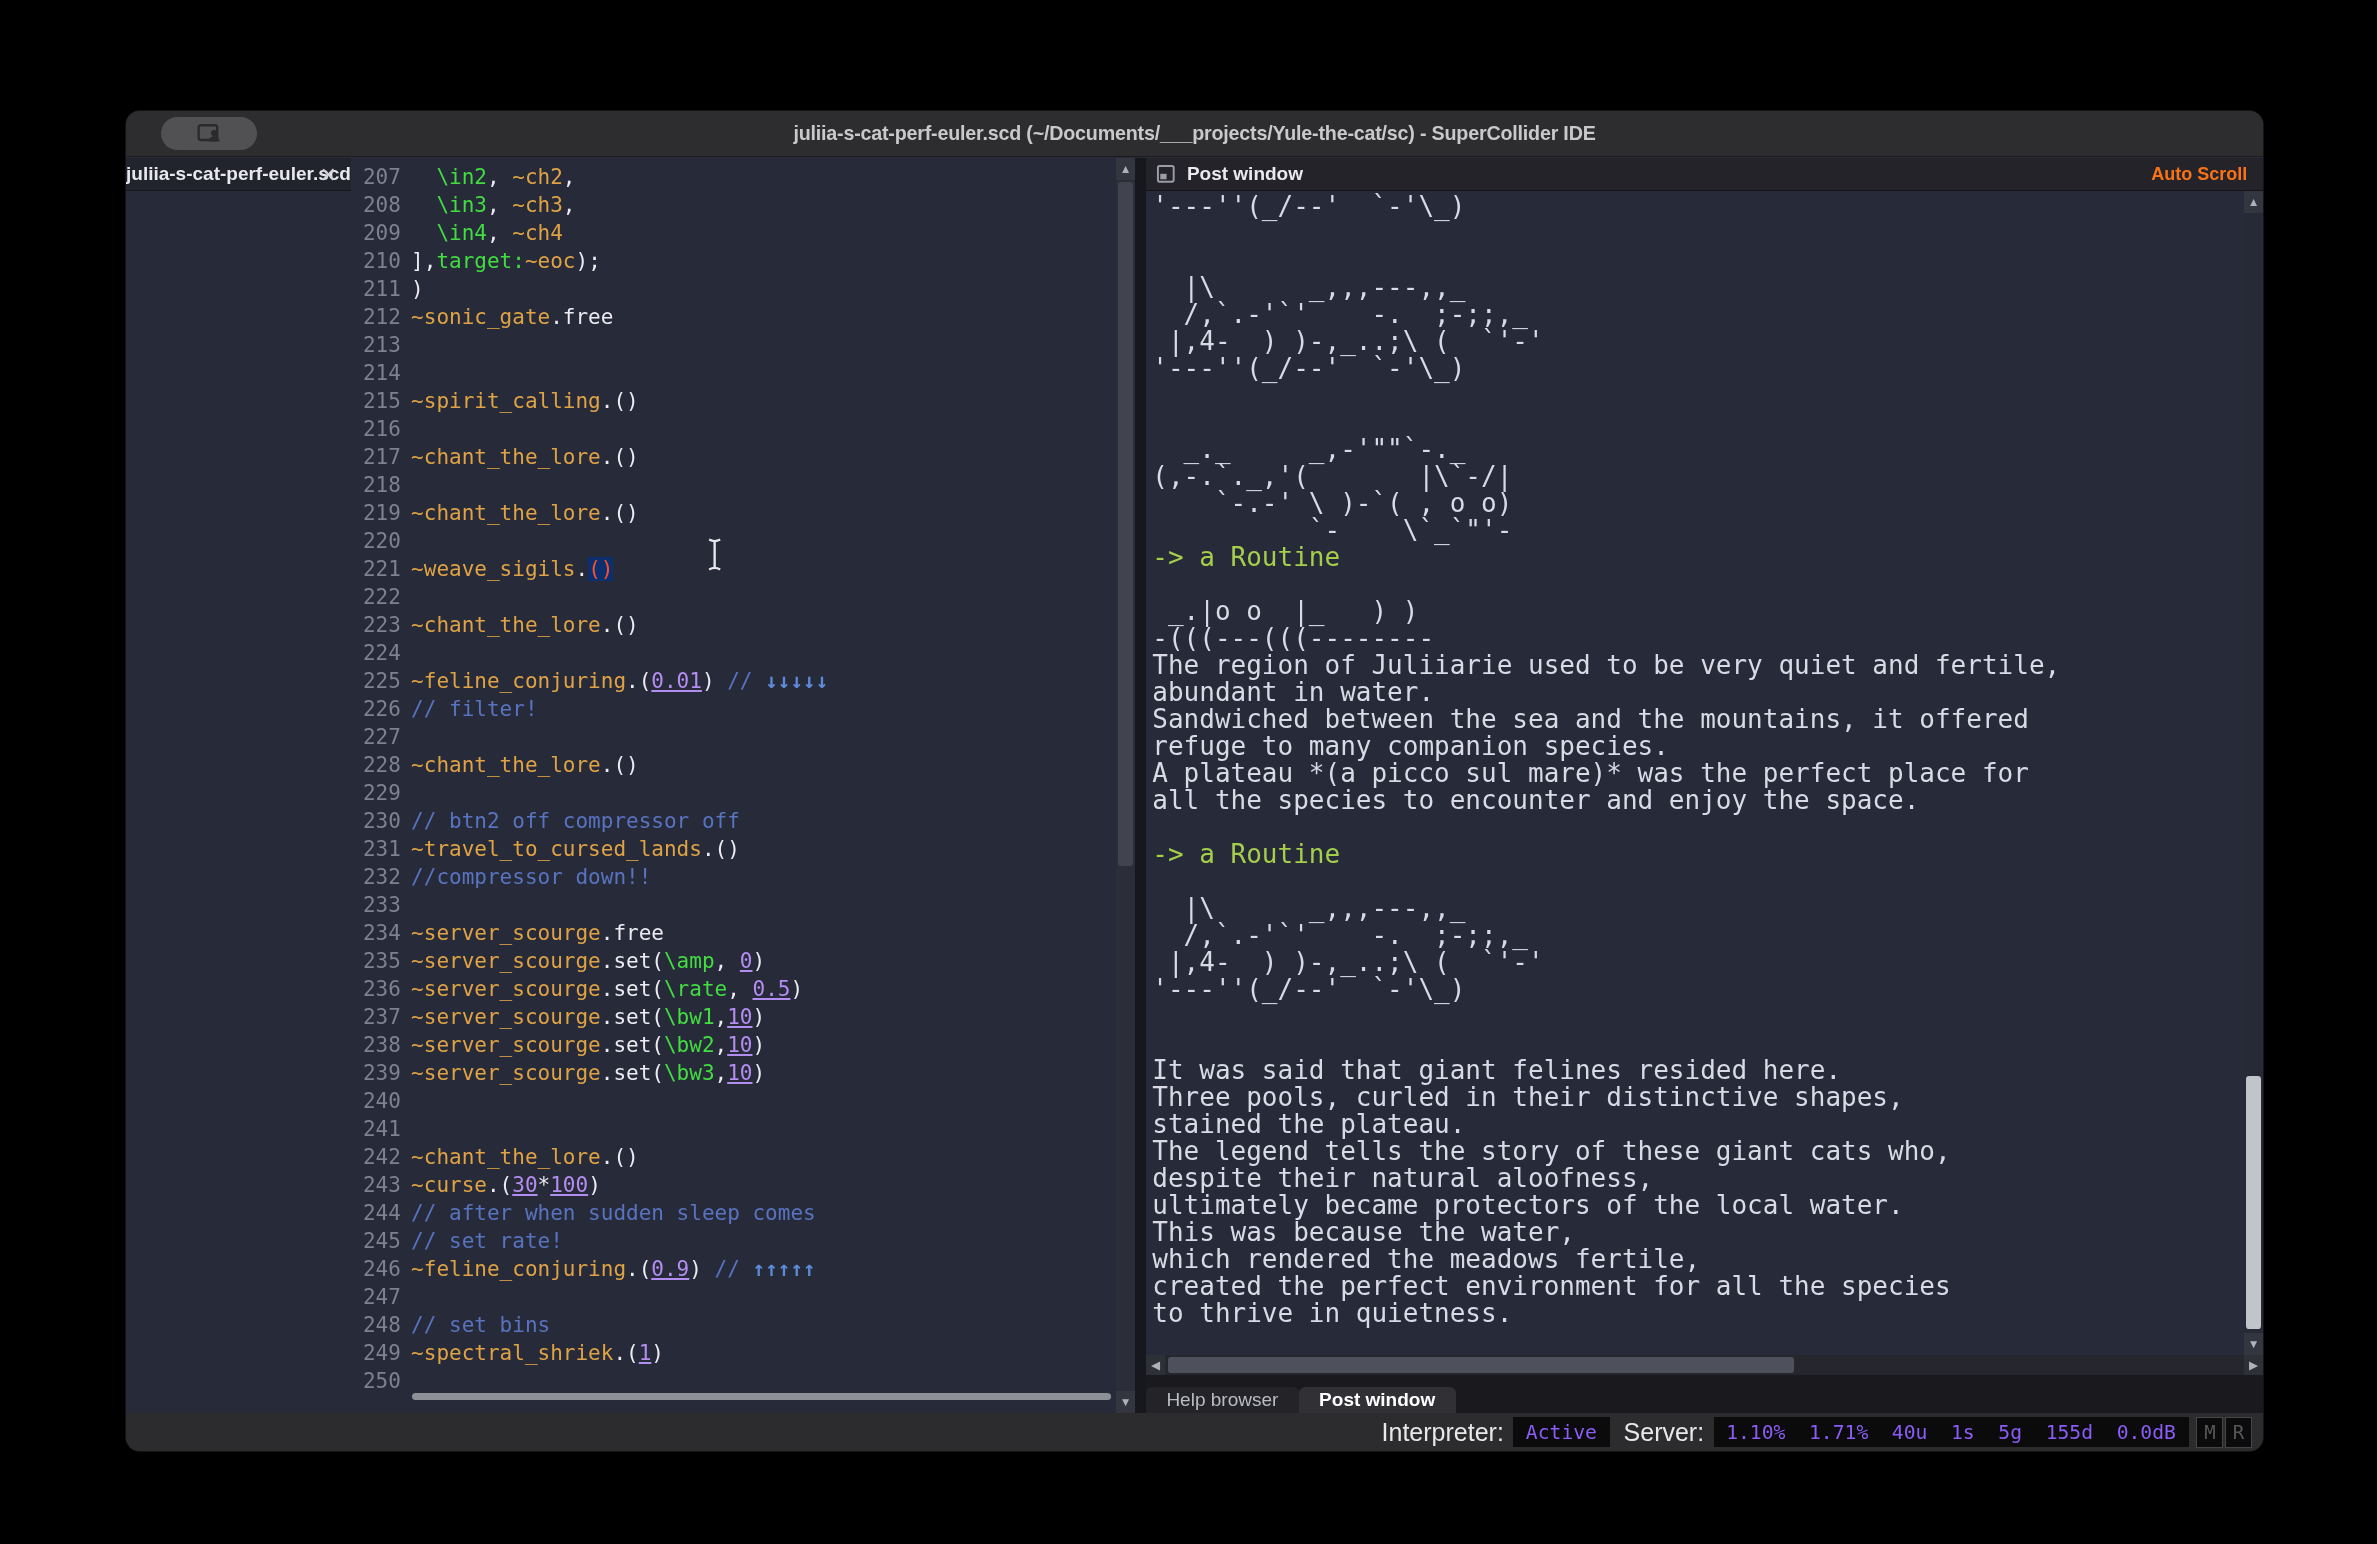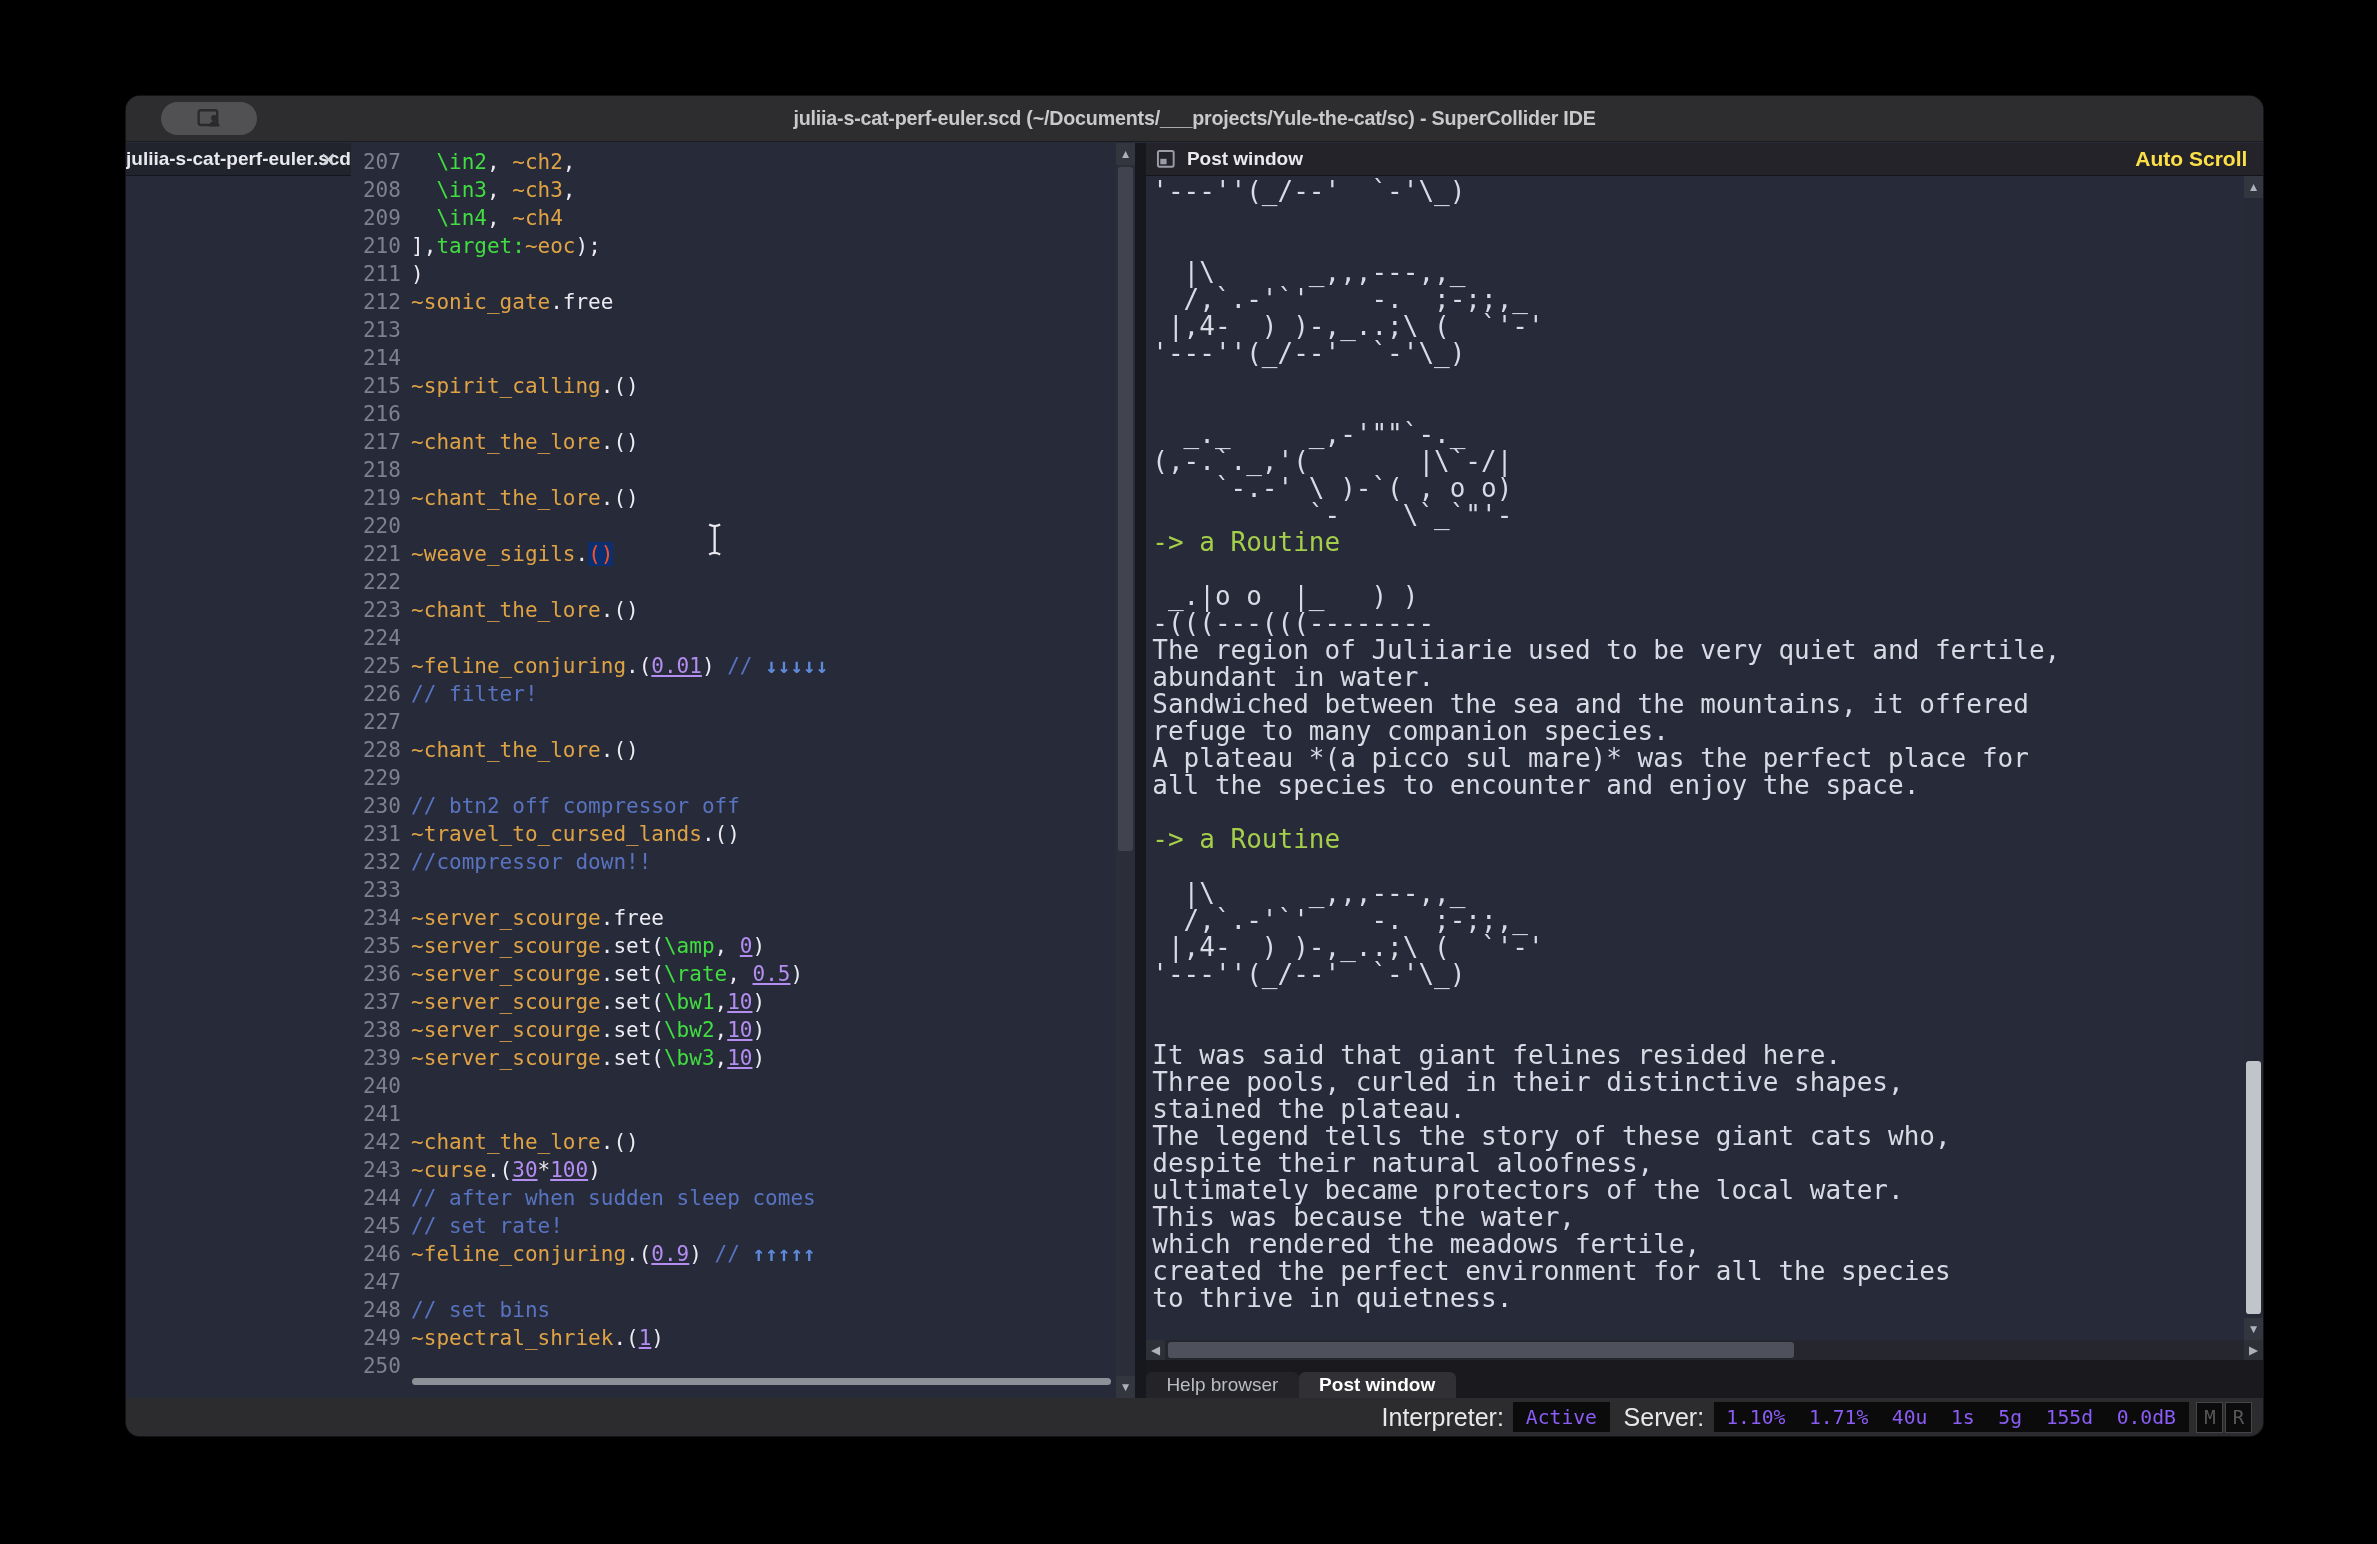--- a/index.html
+++ b/index.html
@@ -1,20 +1,20 @@
 <!DOCTYPE html>
 <html style="font-size:12.6px"><head>
 <meta charset="utf-8">
 <style>
   html,body{margin:0;padding:0;background:#000;width:2377px;height:1544px;overflow:hidden;
     font-family:"Liberation Sans",sans-serif;}
   *{box-sizing:border-box;}
 
   
-  #app-window{position:absolute;left:126px;top:96px;width:2137px;height:1340px;
+  #app-window{position:absolute;left:126px;top:111px;width:2137px;height:1340px;
     background:#272a38;border-radius:14px;overflow:hidden;box-shadow:0 0 0 0.8px #1a1a1a;padding-left:41px;}
 
   
   #titlebar{position:absolute;left:0;top:0;width:100%;height:46px;background:#2d2d2f;
     border-bottom:1.6px solid #1c1c1e;}
   #pill-btn{position:absolute;left:35px;top:6.3px;width:96px;height:33px;border-radius:16.5px;
     background:#515154;display:flex;align-items:center;justify-content:center;}
   #win-title{position:absolute;left:0;right:0;top:0;height:44px;display:flex;align-items:center;
     justify-content:center;color:#c9c9cb;font-size:19.7px;font-weight:bold;letter-spacing:-0.2px;}
 
@@ -50,21 +50,21 @@
   #ibeam{position:absolute;left:355px;top:379px;width:17.3px;height:35px;}
 
   
   #splitter{width:11px;background:#17181e;}
 
   
   #post-pane{flex:1;display:flex;flex-direction:column;position:relative;background:#272a38;}
   #post-header{height:33px;background:#232329;border-bottom:1.6px solid #131318;display:flex;
     align-items:center;position:relative;}
   #post-header-title{color:#e9e9ee;font-size:19px;font-weight:bold;margin-left:9.4px;}
-  #auto-scroll{position:absolute;right:15.7px;color:#fde047;font-size:21px;font-weight:600;}
+  #auto-scroll{position:absolute;right:15.7px;color:#f97316;font-size:18px;font-weight:600;}
   #post-body{position:relative;flex:1;overflow:hidden;}
   #post-lines{position:absolute;left:6.3px;top:1.6px;}
   .prow{height:27px;line-height:27px;font-size:26px;white-space:pre;
     font-family:"DejaVu Sans Mono",monospace;color:#d9dae6;}
   .prow.r{color:#a5cf4a;}
   #po-vscroll{position:absolute;right:0;top:0;width:19px;height:100%;background:#272936;}
   #po-vthumb{position:absolute;left:1.6px;width:15.7px;top:885px;height:253px;background:#c2c4cc;border-radius:3.1px;}
 
   #po-hscroll{height:20.4px;background:#25262e;position:relative;}
   .hsb-arrow{position:absolute;top:0;width:19px;height:20.4px;display:flex;align-items:center;

